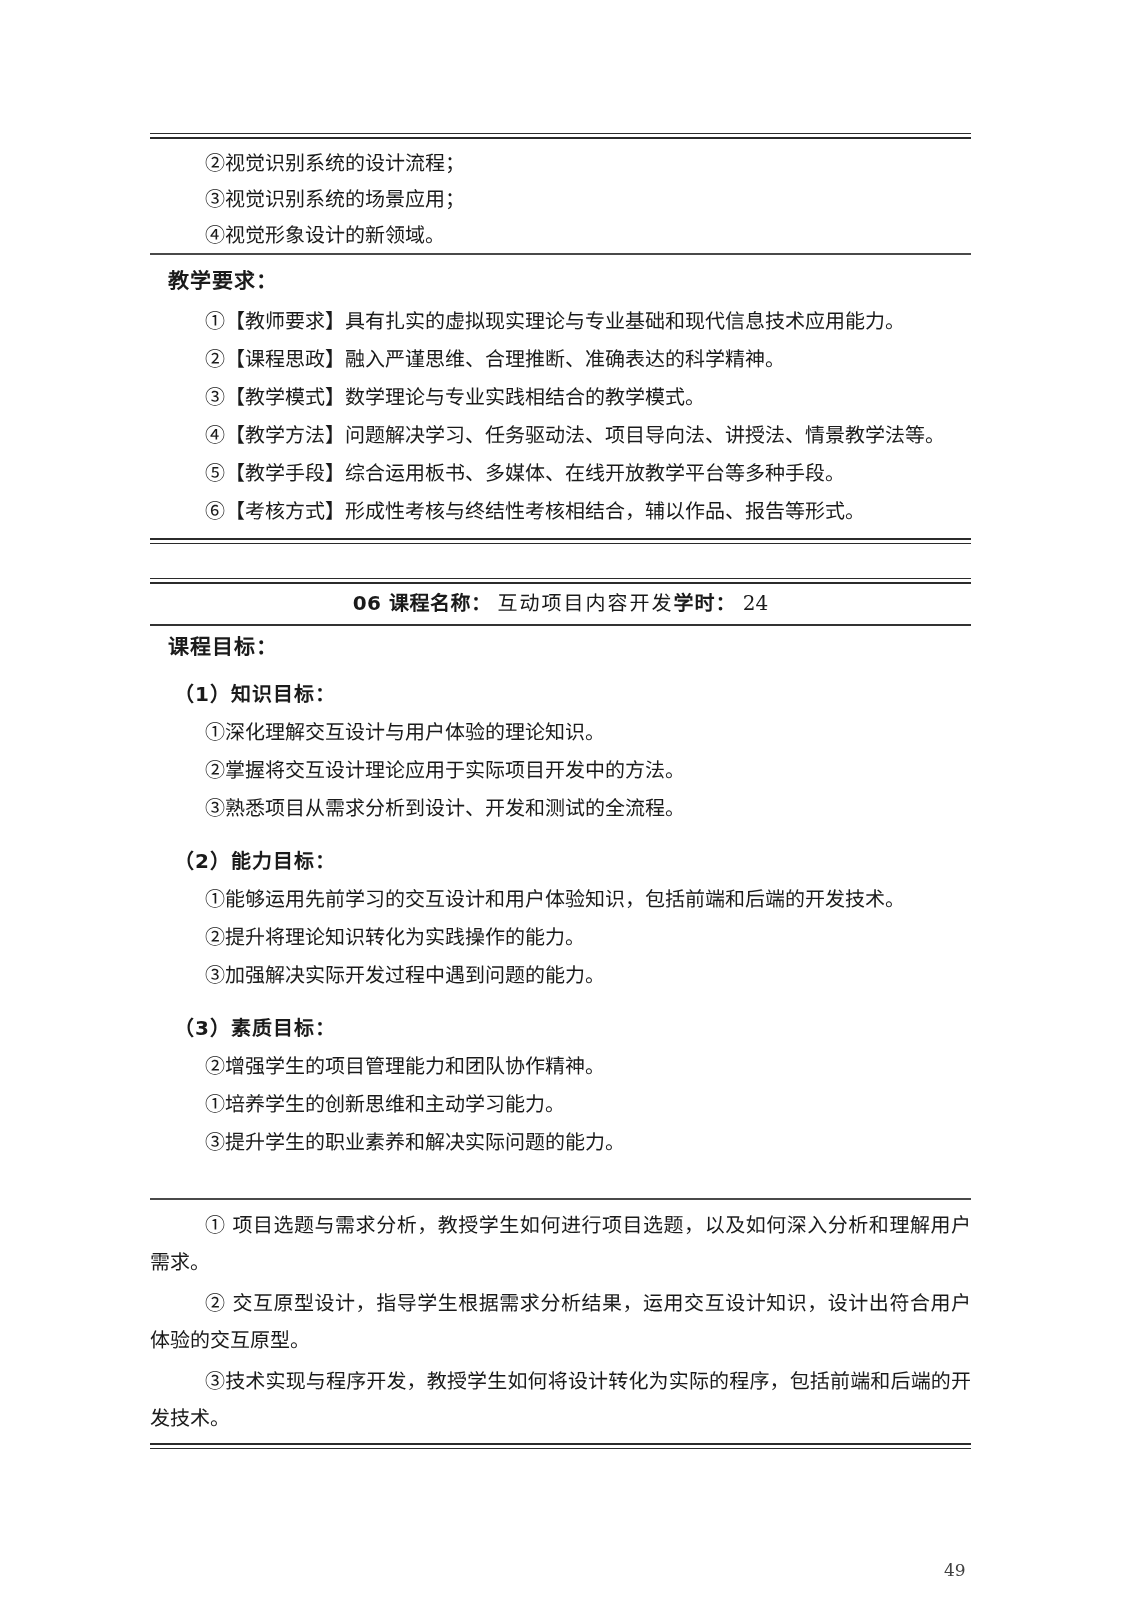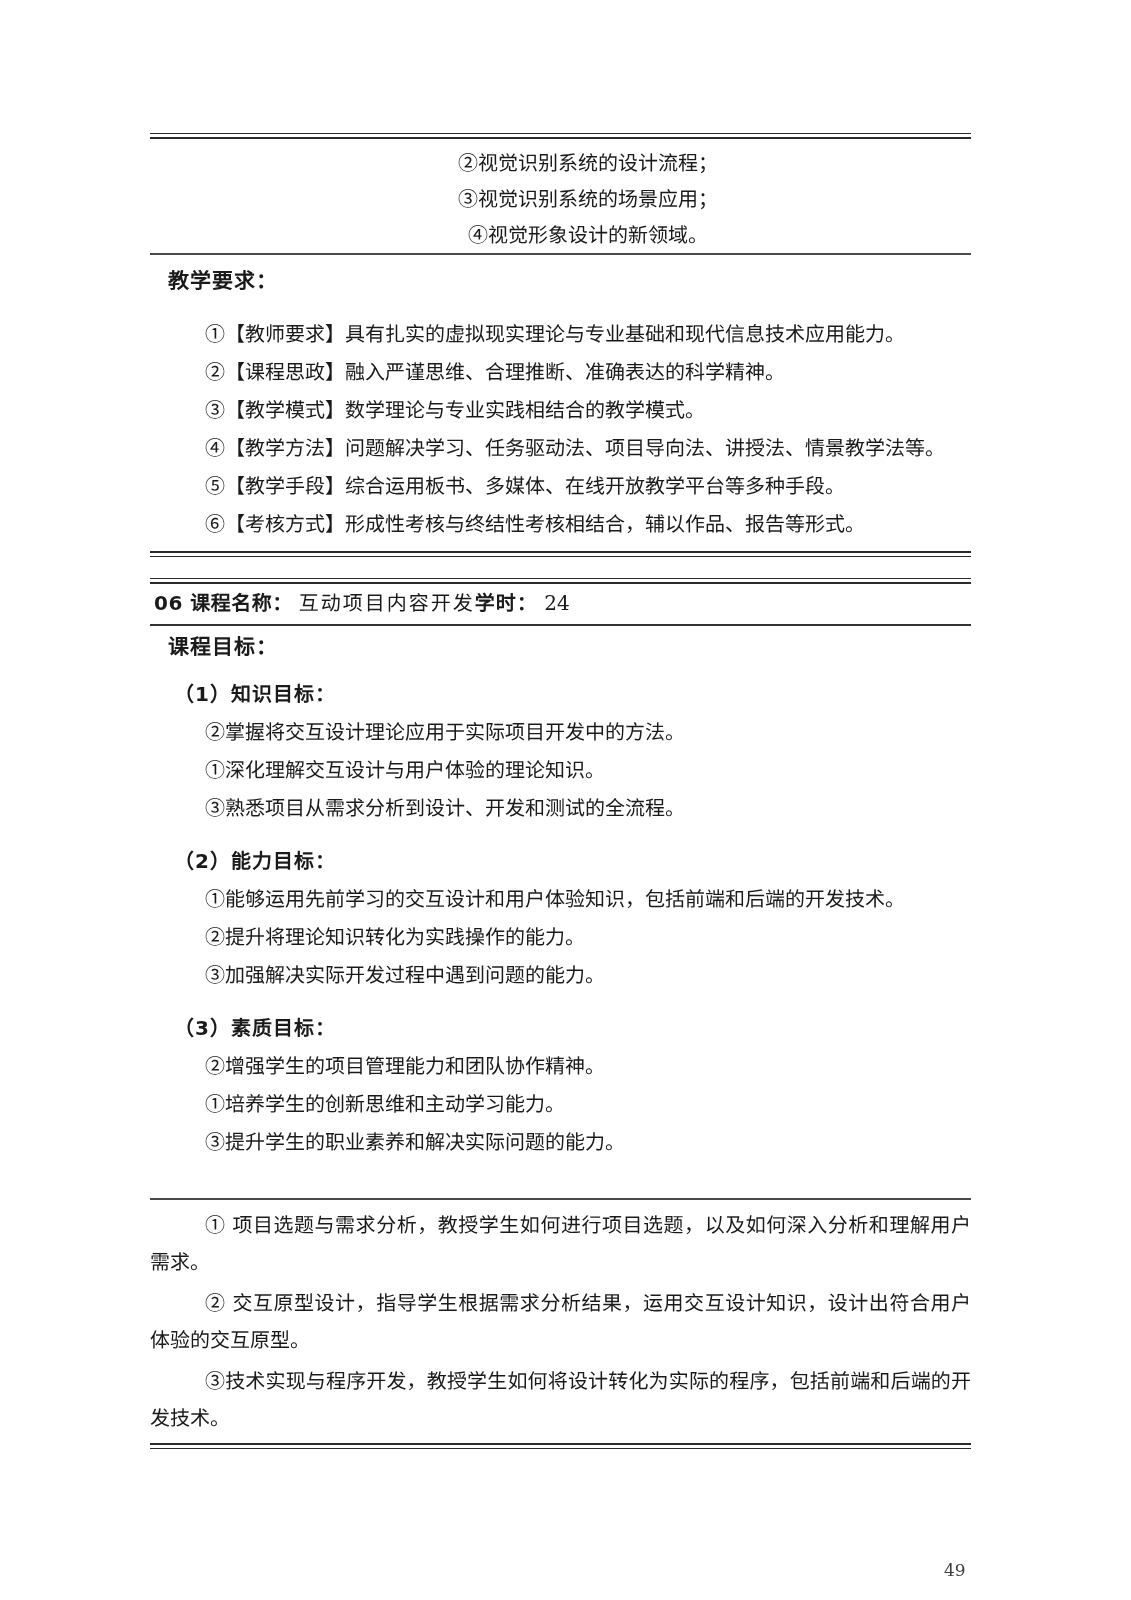--- a/index.html
+++ b/index.html
@@ -17,36 +17,36 @@
   
   .dline-tb { height:6px; border-top:1px solid #2b2b2b; border-bottom:2px solid #2b2b2b; }
   .dline-bt { height:6px; border-top:2px solid #2b2b2b; border-bottom:1px solid #2b2b2b; }
   .sline    { border-top:2px solid #4a4a4a; }
 
   .item {
     font-size:20px; line-height:36px; padding-left:55px;
     font-family:"DejaVu Serif","Liberation Serif",serif;
     white-space:nowrap; overflow:hidden;
   }
-  .items-prev { margin-top:6px;text-align:center; }
-  .items-req  { margin-top:21px; }
+  .items-prev { margin-top:6px; }
+  .items-req  { margin-top:8px; }
   .items-req .item { line-height:38px; }
 
   .heading {
     font-size:21px; font-weight:bold; line-height:26px;
     padding-left:18px; letter-spacing:1px;
   }
   .heading-req  { margin-top:13px; }
   .heading-obj  { margin-top:8px; }
   .heading-main { margin-top:8px; }
 
   .req-endline { margin-top:8px; }
 
   .course-row {
-    display:flex; justify-content:flex-start; align-items:baseline;
+    display:flex; justify-content:center; align-items:baseline;
     padding:6px 4px 8px 4px; border-bottom:2px solid #333333;
     font-size:20px; line-height:26px;
   }
   .course-label { font-weight:bold; letter-spacing:0.5px; }
   .course-name  { font-family:"DejaVu Serif","Liberation Serif",serif; margin-left:6px; letter-spacing:2px; }
   .course-hours { white-space:nowrap; }
   .course-hours .lbl { font-weight:bold; letter-spacing:1px; }
   .course-hours .val { font-family:"DejaVu Serif","Liberation Serif",serif; font-weight:normal; }
 
   .group-title {
@@ -113,22 +113,22 @@
         <span class="lbl">学时：</span>
         <span class="val">24</span>
       </div>
     </div>
 
     <div class="heading heading-obj">课程目标：</div>
 
     <div>
       <div class="group-title">（1）知识目标：</div>
       <div class="group-items">
+        <div class="item">①深化理解交互设计与用户体验的理论知识。</div>
         <div class="item">②掌握将交互设计理论应用于实际项目开发中的方法。</div>
-        <div class="item">①深化理解交互设计与用户体验的理论知识。</div>
         <div class="item">③熟悉项目从需求分析到设计、开发和测试的全流程。</div>
       </div>
     </div>
 
     <div>
       <div class="group-title">（2）能力目标：</div>
       <div class="group-items">
         <div class="item">①能够运用先前学习的交互设计和用户体验知识，包括前端和后端的开发技术。</div>
         <div class="item">②提升将理论知识转化为实践操作的能力。</div>
         <div class="item">③加强解决实际开发过程中遇到问题的能力。</div>

